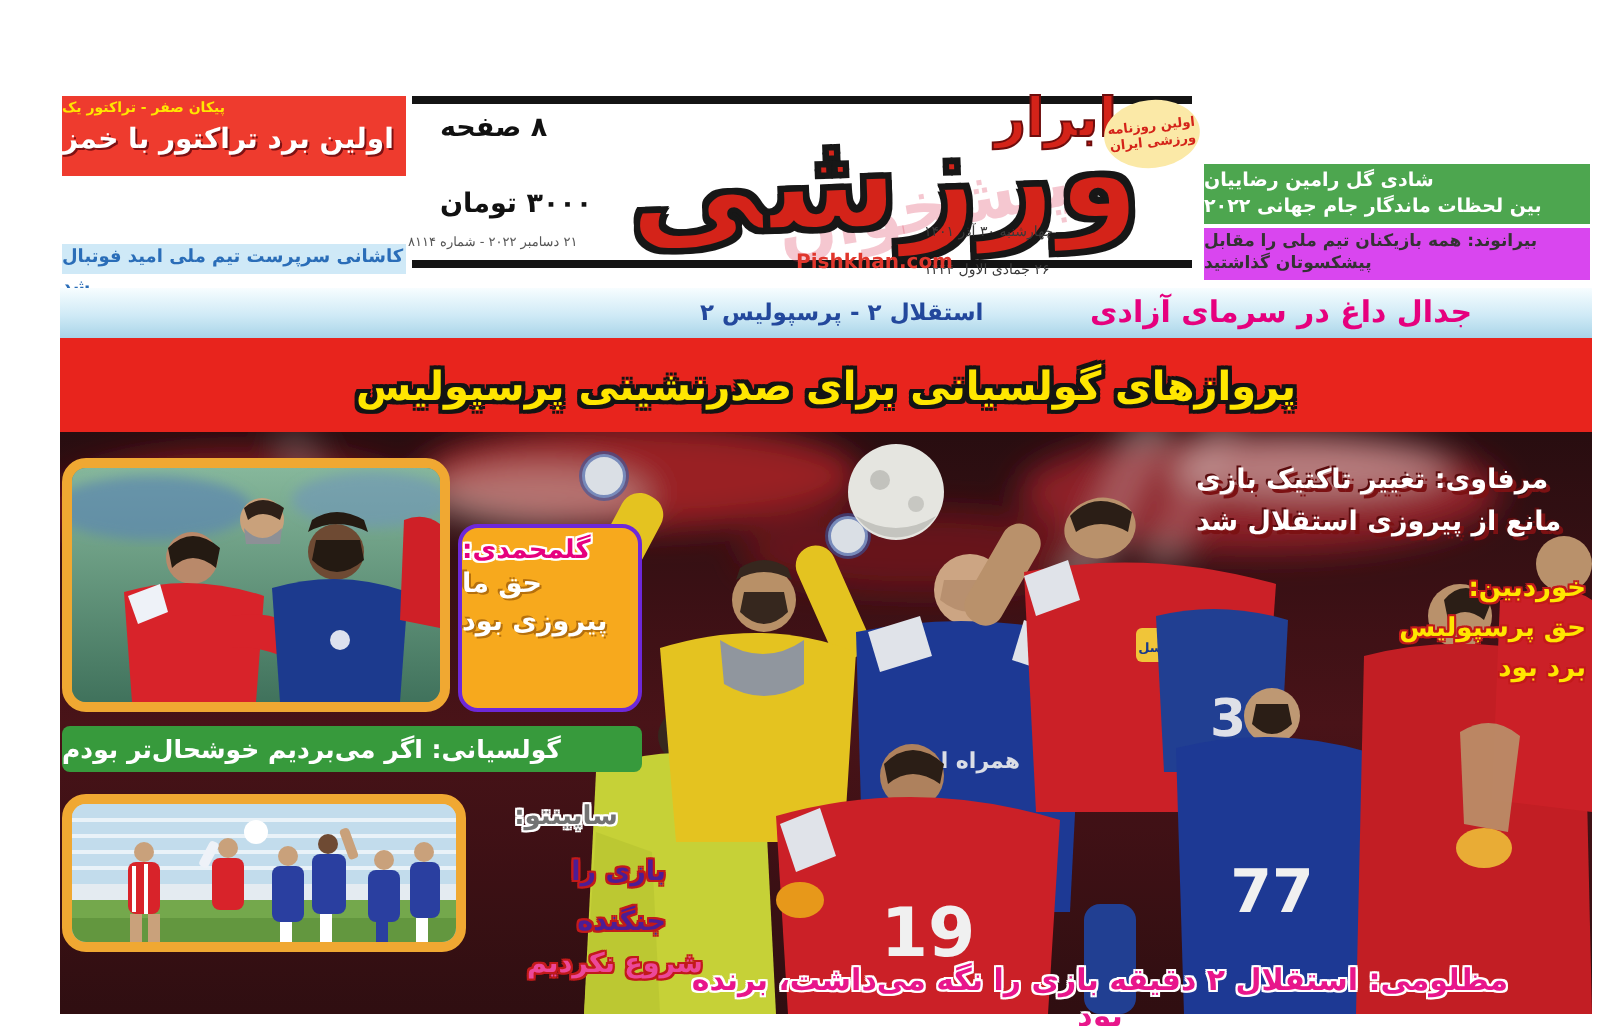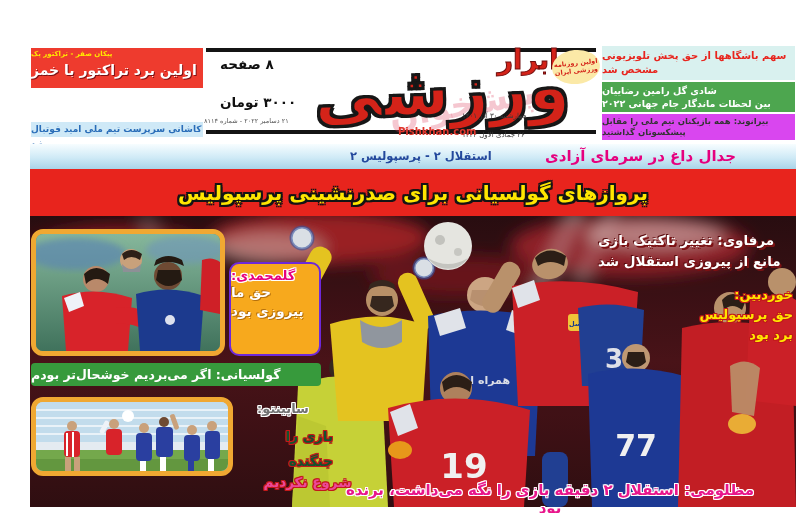--- a/index.html
+++ b/index.html
@@ -90,21 +90,21 @@
 
   .marfavi { left:598px; top:230px; width:196px; color:#fff; font-weight:bold;
      font-size:13.5px; line-height:21px; }
   .khordbin { left:693px; top:285px; width:100px; color:#ffe600; font-weight:bold;
      font-size:13px; line-height:20px; text-align:right; }
   .gvel-bar { left:31px; top:363px; width:290px; height:23px; background:#379a3c;
      border-radius:4px; color:#fff; font-weight:bold; font-size:12.5px; line-height:23px; }
   .sapinto-spk { left:233px; top:401px; width:100px; text-align:center; font-weight:bold;
      font-size:13px; color:#737373; }
   .sapinto-q { left:233px; top:424px; width:100px; text-align:right; font-weight:bold;
-     font-size:13.5px; color:#14532d; line-height:25px; }
+     font-size:13.5px; color:#4c1d95; line-height:25px; }
   .sapinto-last { left:235px; top:474px; width:145px; text-align:center; font-weight:bold;
      font-size:13.5px; color:#ec4899; }
   .mazloumi { left:335px; top:481px; width:430px; text-align:center; font-weight:bold;
      font-size:15px; color:#e8168b; }
 </style>
 </head>
 <body>
 
 <div id="paper">
 
@@ -120,22 +120,20 @@
   <div class="abs dates ctr pre"><span>چهارشنبه ۳۰ آذر ۱۴۰۱</span><br>
     <span>۲۶ جمادی الاول ۱۴۴۴</span></div>
   <div class="abs wm-latin">Pishkhan.com</div>
 
   <div class="abs red-box ctr">
     <div class="kicker">پیکان صفر - تراکتور یک</div>
     <div class="hl">اولین برد تراکتور با خمز</div>
   </div>
   <div class="abs blue-strip ctr">کاشانی سرپرست تیم ملی امید فوتبال شد</div>
 
-  <div class="abs rc rc1 ctr pre">سهم باشگاهها از حق پخش تلویزیونی
-مشخص شد</div>
   <div class="abs rc rc2 ctr pre">شادی گل رامین رضاییان
 بین لحظات ماندگار جام جهانی ۲۰۲۲</div>
   <div class="abs rc rc3 ctr pre">بیرانوند: همه بازیکنان تیم ملی را مقابل
 پیشکسوتان گذاشتید</div>
 
   <div class="abs kicker-strip"></div>
   <div class="abs match-result ctr">استقلال ۲ - پرسپولیس ۲</div>
   <div class="abs lead-kicker ctr">جدال داغ در سرمای آزادی</div>
   <div class="abs banner">
     <span class="hl stroke-black">پروازهای گولسیانی برای صدرنشینی پرسپولیس</span>

